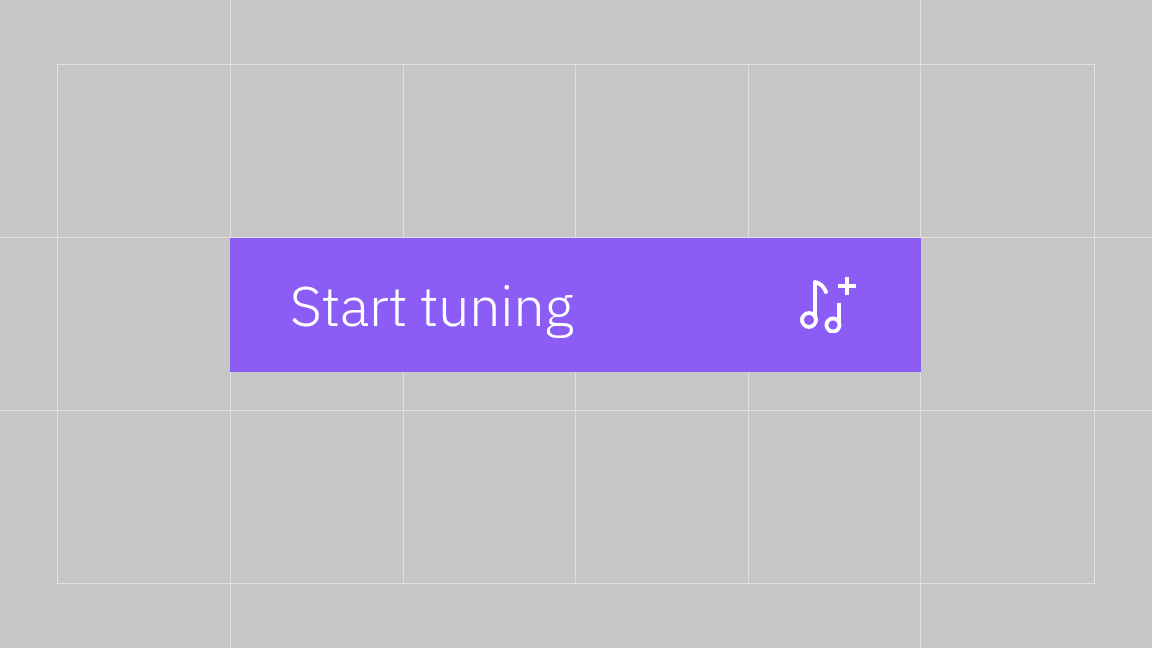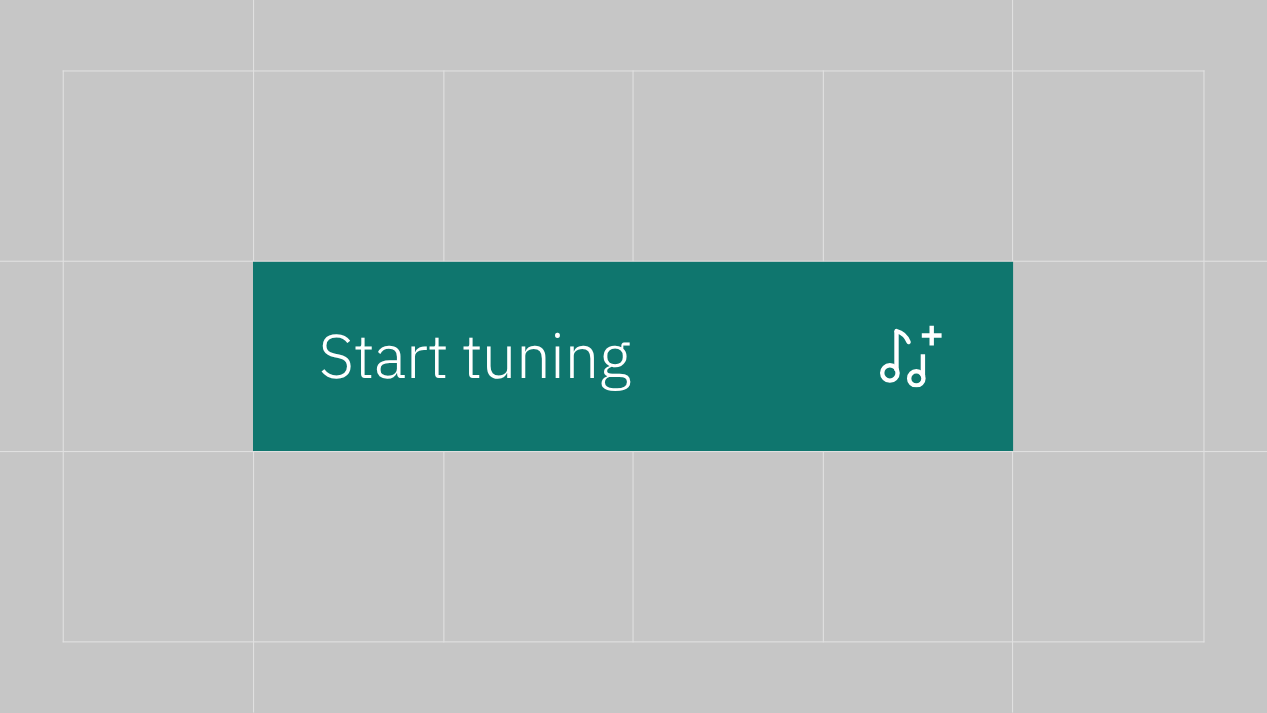--- a/index.html
+++ b/index.html
@@ -49,22 +49,22 @@
       top: 64px;
       bottom: 64px;
       height: auto;
     }
     
     .button {
       position: absolute;
       left: 230px;
       top: 238px;
       width: 691px;
-      height: 172px;
-      background-color: #0f766e;
+      height: 134px;
+      background-color: #8b5cf6;
       color: #ffffff;
       border: none;
       display: flex;
       align-items: center;
       justify-content: space-between;
       padding-left: 60px;
       padding-right: 62px;
       cursor: pointer;
       font-family: inherit;
     }

